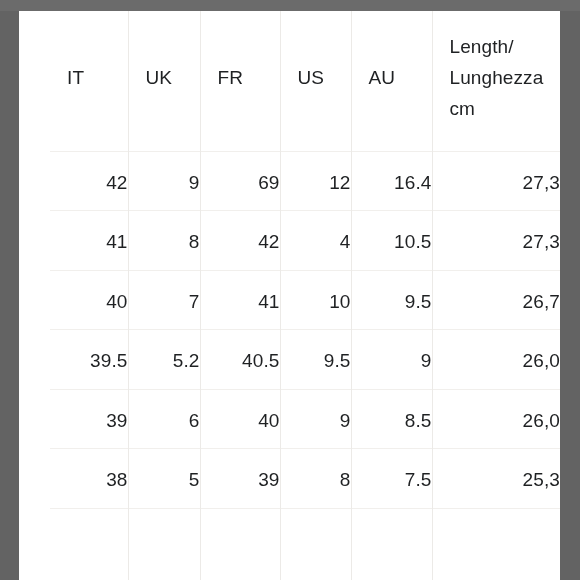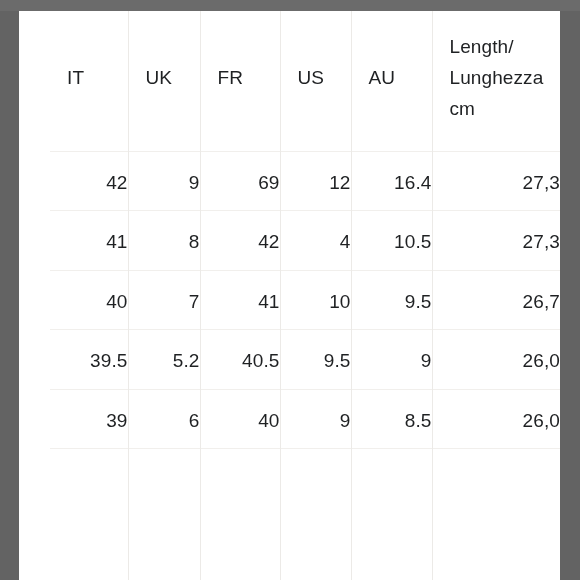--- a/index.html
+++ b/index.html
@@ -164,20 +164,28 @@
           <td>26,0</td>
         </tr>
         <tr>
           <td>39</td>
           <td>6</td>
           <td>40</td>
           <td>9</td>
           <td>8.5</td>
           <td>26,0</td>
         </tr>
+        <tr>
+          <td>38</td>
+          <td>5</td>
+          <td>39</td>
+          <td>8</td>
+          <td>7.5</td>
+          <td>25,3</td>
+        </tr>
       </tbody>
     </table>
 
     <div class="vline" style="left:109px;"></div>
     <div class="vline" style="left:181px;"></div>
     <div class="vline" style="left:261px;"></div>
     <div class="vline" style="left:332px;"></div>
     <div class="vline" style="left:413px;"></div>
   </div>
 

